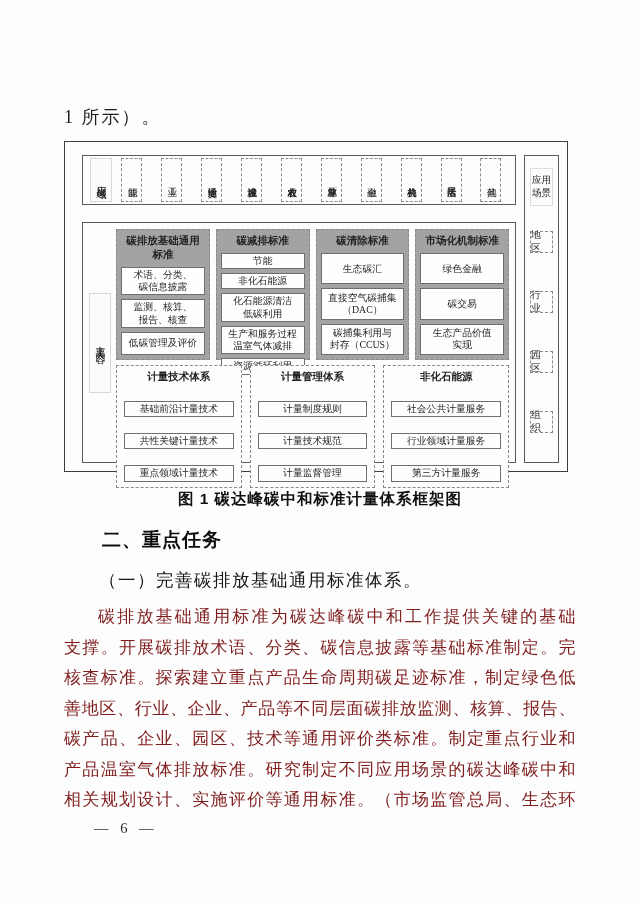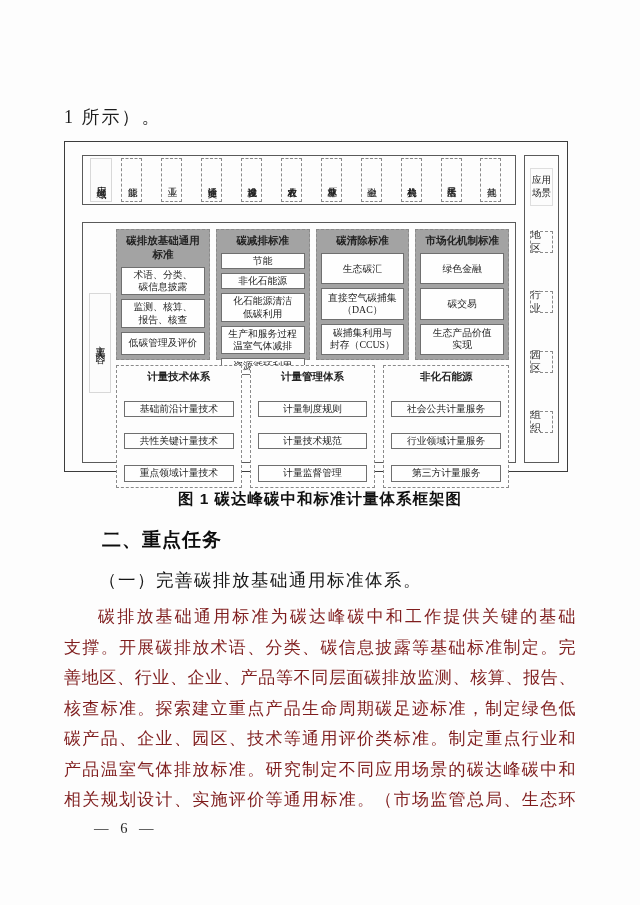--- a/index.html
+++ b/index.html
@@ -197,22 +197,22 @@
     </div>
 
     <div class="caption">图 1 碳达峰碳中和标准计量体系框架图</div>
 
     <div class="heading">二、重点任务</div>
     <div class="subheading">（一）完善碳排放基础通用标准体系。</div>
 
     <div class="body-para">
       <div class="body-line first">碳排放基础通用标准为碳达峰碳中和工作提供关键的基础</div>
       <div class="body-line">支撑。开展碳排放术语、分类、碳信息披露等基础标准制定。完</div>
+      <div class="body-line">核查标准。探索建立重点产品生命周期碳足迹标准，制定绿色低</div>
       <div class="body-line">善地区、行业、企业、产品等不同层面碳排放监测、核算、报告、</div>
-      <div class="body-line">核查标准。探索建立重点产品生命周期碳足迹标准，制定绿色低</div>
       <div class="body-line">碳产品、企业、园区、技术等通用评价类标准。制定重点行业和</div>
       <div class="body-line">产品温室气体排放标准。研究制定不同应用场景的碳达峰碳中和</div>
       <div class="body-line">相关规划设计、实施评价等通用标准。（市场监管总局、生态环</div>
     </div>
 
     <div class="page-num">— 6 —</div>
 
   </div>
 </div>
 

